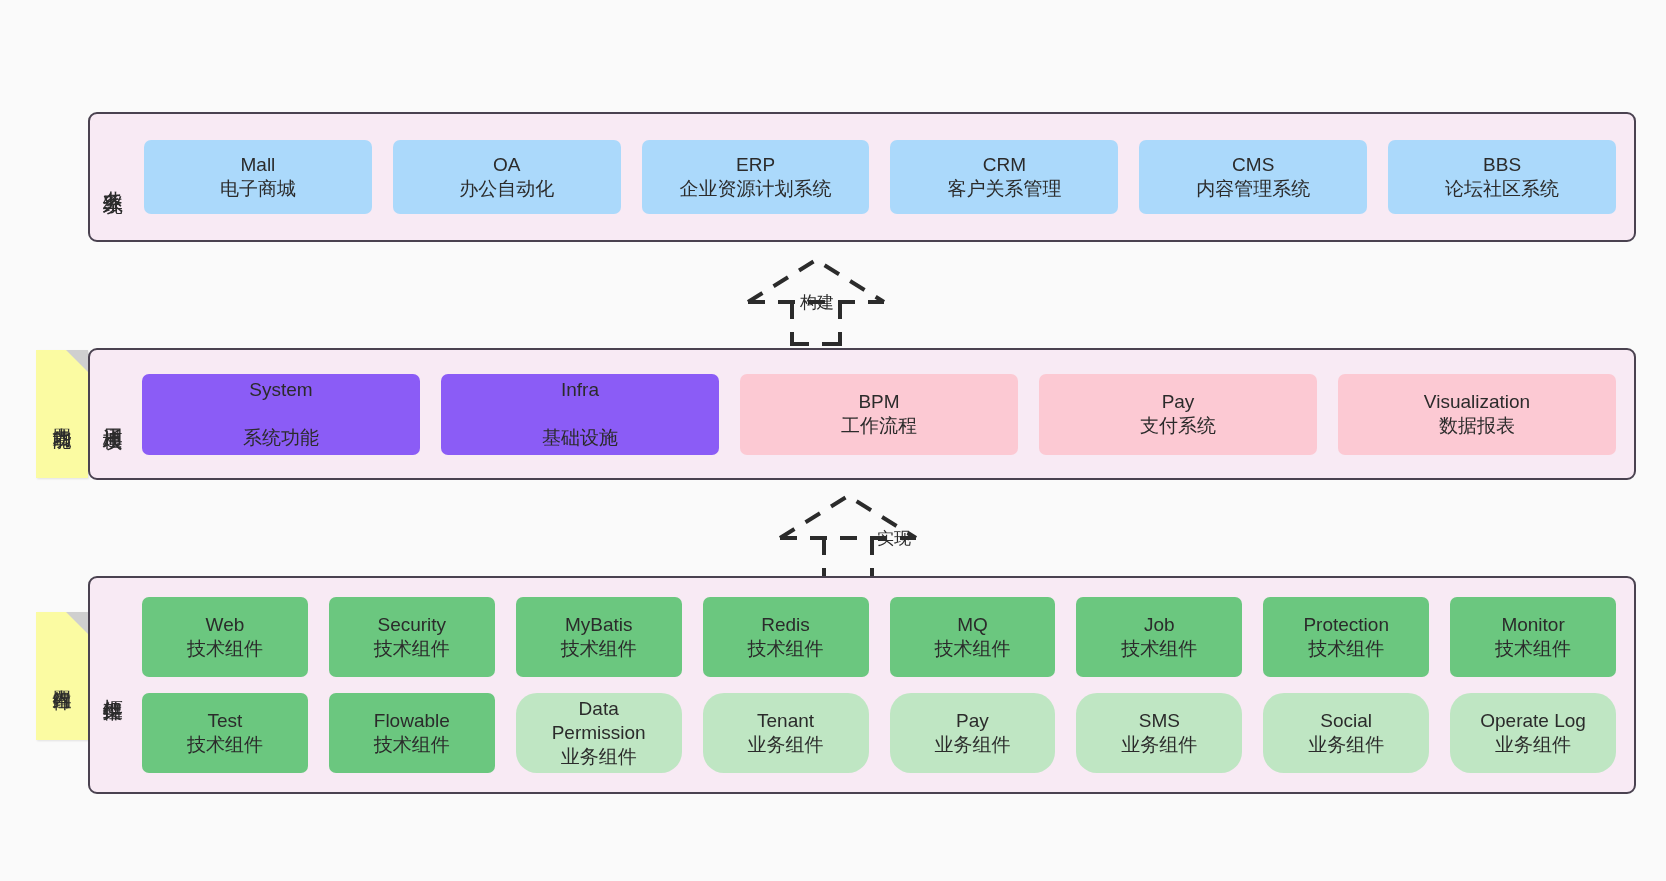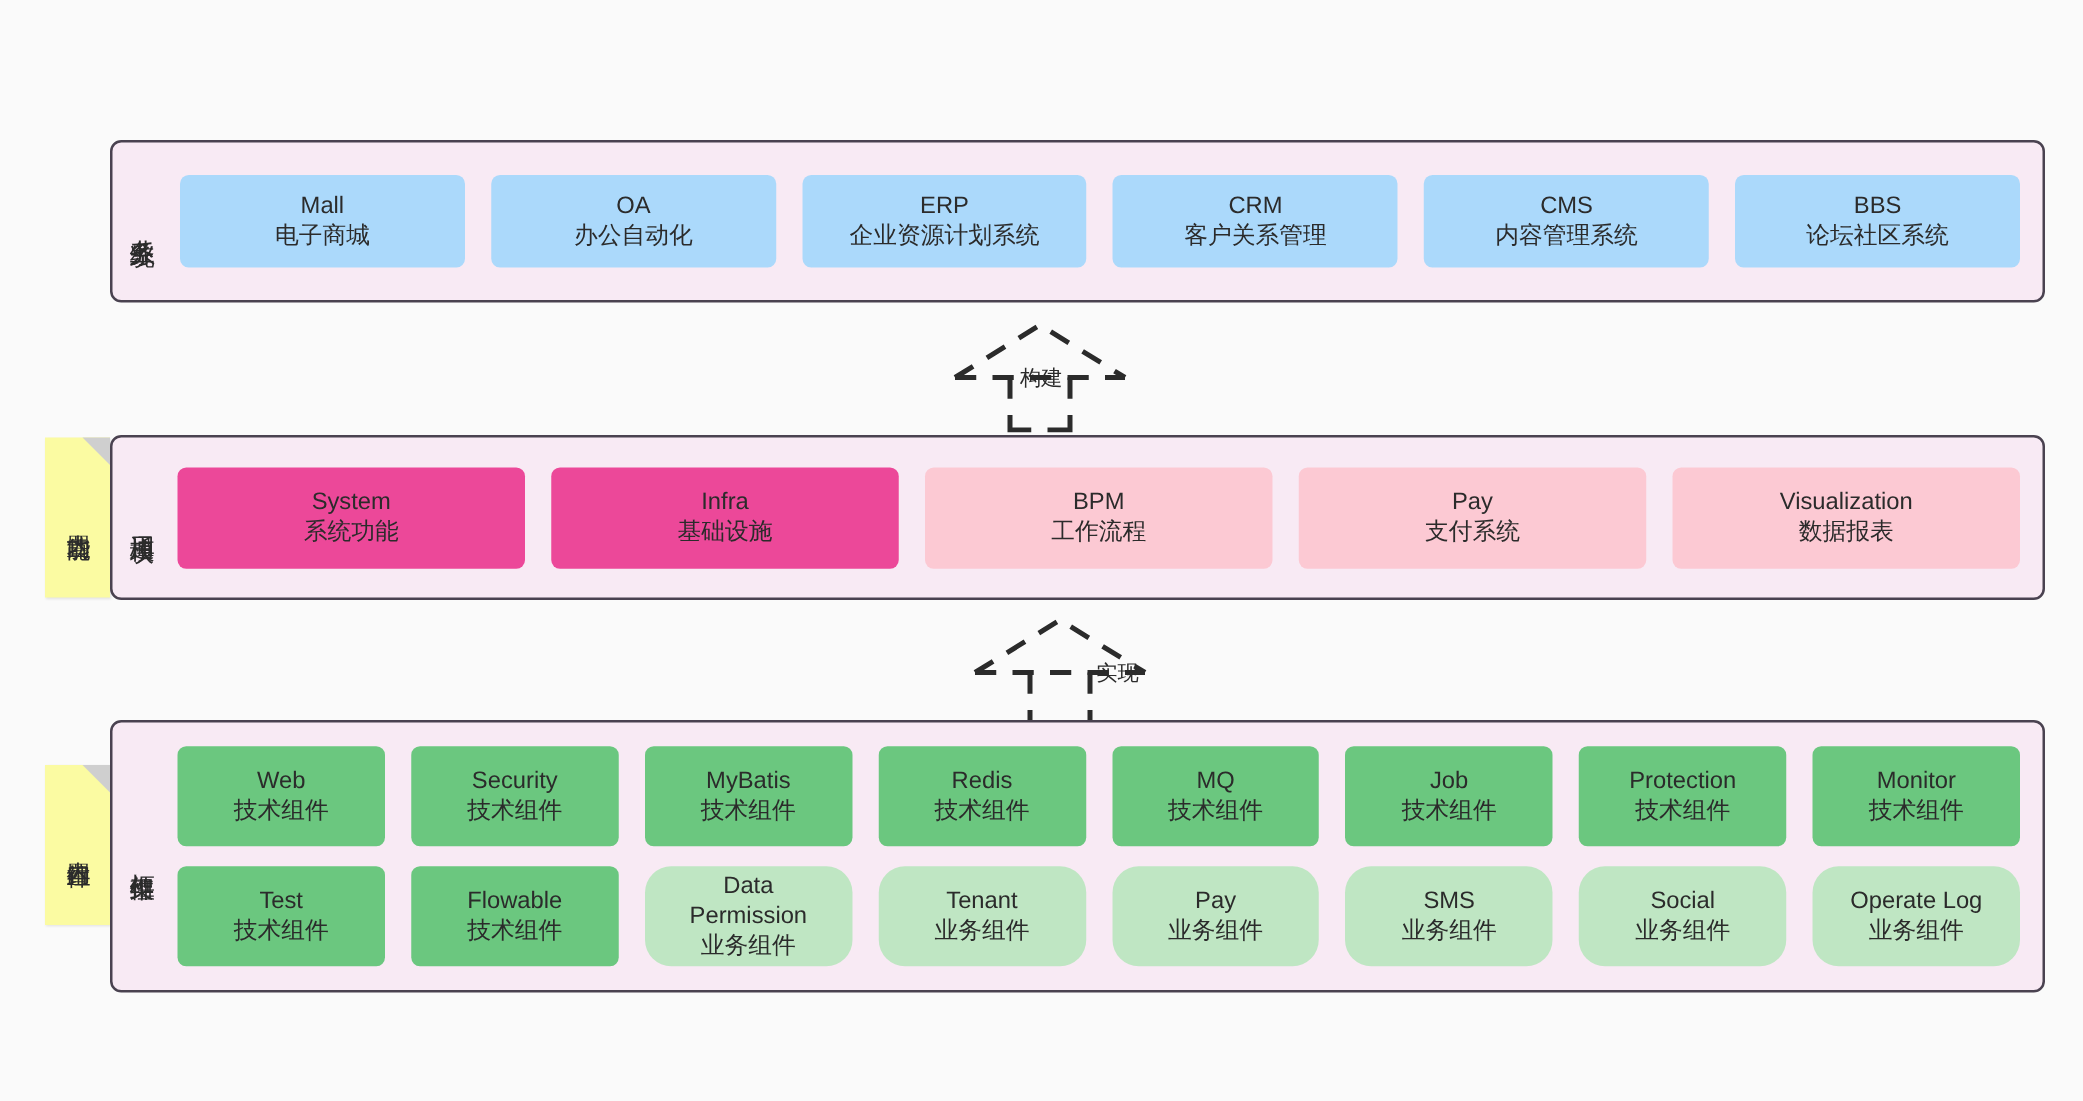--- a/index.html
+++ b/index.html
@@ -70,21 +70,21 @@
     line-height: 1.28;
     color: #2b2b2b;
     box-sizing: border-box;
     padding: 4px 20px;
   }
   .card .t1 { display: block; }
   .card .t2 { display: block; }
 
   
   .c-blue      { background: #abd9fb; }
-  .c-red       { background: #ec4899; }
+  .c-red       { background: #8b5cf6; justify-content: space-between; }
   .c-pink      { background: #fcc9d3; }
   .c-green     { background: #6bc77f; text-align: right; }
   .c-greenlite { background: #bfe6c3; border-radius: 21px; }
 
   
   #layer-business { left: 88px;  top: 112px; width: 1548px; height: 130px; }
   #layer-business .layer-body { padding-left: 8px; }
   #layer-business .card { height: 74px; }
 
   #layer-common   { left: 88px;  top: 348px; width: 1548px; height: 132px; }
@@ -128,21 +128,21 @@
     pointer-events: none;
   }
   .connector .conn-label {
     position: absolute;
     font-size: 17px;
     color: #2b2b2b;
     background: transparent;
     white-space: nowrap;
     line-height: 1;
   }
-  #conn-build  { left: 744px; top: 252px; width: 200px; height: 94px; }
+  #conn-build  { left: 728px; top: 252px; width: 200px; height: 94px; }
   #conn-build .conn-label { left: 72px; top: 42px; }
   #conn-impl   { left: 760px; top: 488px; width: 200px; height: 94px; }
   #conn-impl .conn-label { left: 72px; top: 42px; margin-left: 45px; }
 </style>
 </head>
 <body>
 
 <div id="canvas">
 
   <div class="layer" id="layer-business">

